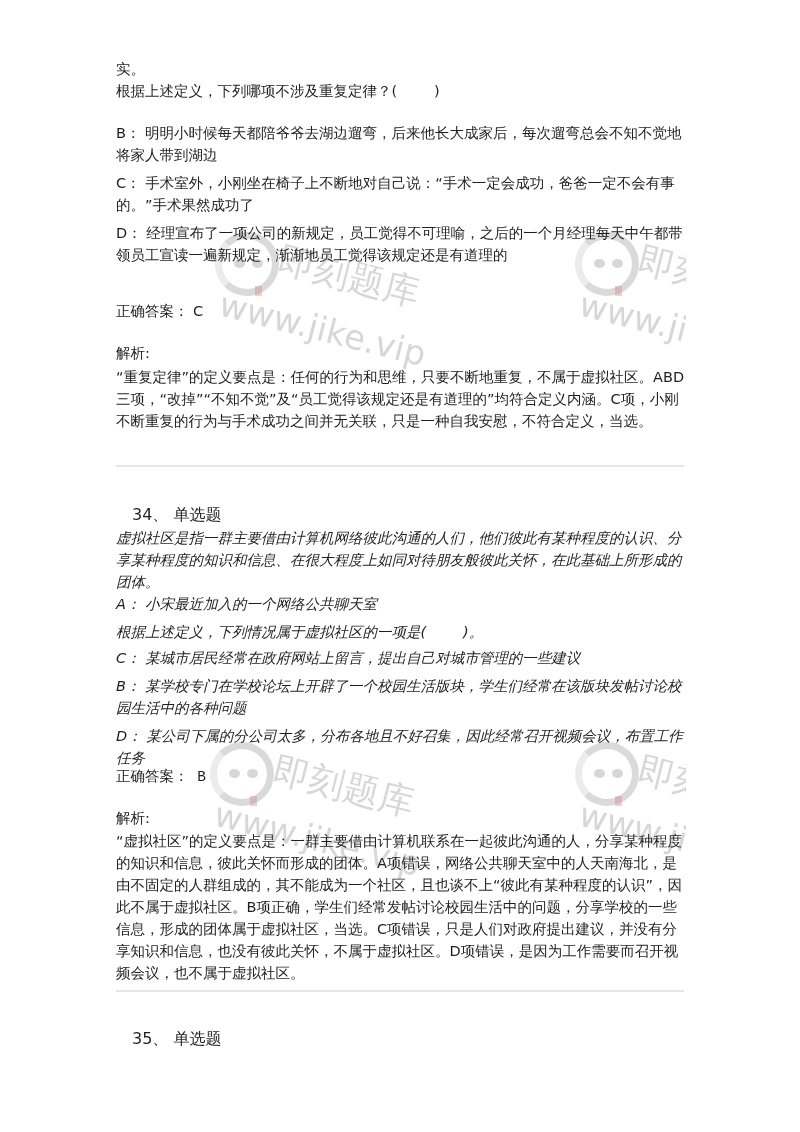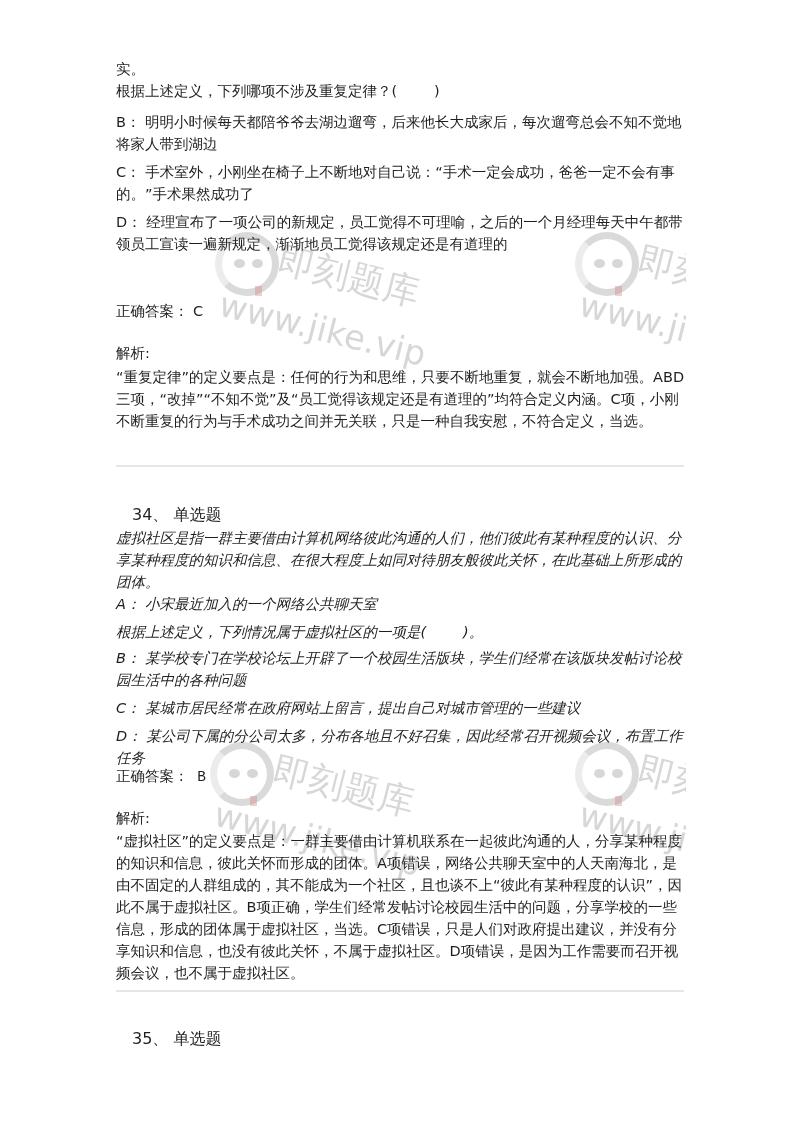--- a/index.html
+++ b/index.html
@@ -59,42 +59,42 @@
         <div class="eye" style="left:30px;top:20px;"></div>
     </div>
     <div class="seal"></div>
     <div class="cn">即刻题库</div>
     <div class="url">www.jike.vip</div>
   </div>
 </div>
 
 <div class="block" style="top:58px;">
   <p class="p">实。</p>
-  <p class="p" style="margin-bottom:9px;">根据上述定义，下列哪项不涉及重复定律？(        )</p>
+  <p class="p" style="margin-bottom:20px;">根据上述定义，下列哪项不涉及重复定律？(        )</p>
   <p class="p opt"><span>B：</span> <span>明明小时候每天都陪爷爷去湖边遛弯，后来他长大成家后，每次遛弯总会不知不觉地将家人带到湖边</span></p>
   <p class="p opt"><span>C：</span> <span>手术室外，小刚坐在椅子上不断地对自己说：“手术一定会成功，爸爸一定不会有事的。”手术果然成功了</span></p>
   <p class="p opt"><span>D：</span> <span>经理宣布了一项公司的新规定，员工觉得不可理喻，之后的一个月经理每天中午都带领员工宣读一遍新规定，渐渐地员工觉得该规定还是有道理的</span></p>
 </div>
 <div class="block" style="top:300px;">
   <span>正确答案：</span> <span>C</span>
 </div>
 <div class="block" style="top:342px;">解析:</div>
-<div class="block" style="top:366px;">“重复定律”的定义要点是：任何的行为和思维，只要不断地重复，就会不断地加强。ABD三项，“改掉”“不知不觉”及“员工觉得该规定还是有道理的”均符合定义内涵。C项，小刚不断重复的行为与手术成功之间并无关联，只是一种自我安慰，不符合定义，当选。</div>
+<div class="block" style="top:366px;">“重复定律”的定义要点是：任何的行为和思维，只要不断地重复，不属于虚拟社区。ABD三项，“改掉”“不知不觉”及“员工觉得该规定还是有道理的”均符合定义内涵。C项，小刚不断重复的行为与手术成功之间并无关联，只是一种自我安慰，不符合定义，当选。</div>
 
 <div class="divider" style="top:465px;"></div>
 
 <div class="qhead" style="top:504px;">
   <span>34、</span> <span>单选题</span>
 </div>
 <div class="block" style="top:527px;font-style:italic;">
   <p class="p">虚拟社区是指一群主要借由计算机网络彼此沟通的人们，他们彼此有某种程度的认识、分享某种程度的知识和信息、在很大程度上如同对待朋友般彼此关怀，在此基础上所形成的团体。</p>
   <p class="p opt"><span>A：</span> <span>小宋最近加入的一个网络公共聊天室</span></p>
   <p class="p" style="margin-bottom:4px;">根据上述定义，下列情况属于虚拟社区的一项是(        )。</p>
+  <p class="p opt"><span>C：</span> <span>某城市居民经常在政府网站上留言，提出自己对城市管理的一些建议</span></p>
   <p class="p opt"><span>B：</span> <span>某学校专门在学校论坛上开辟了一个校园生活版块，学生们经常在该版块发帖讨论校园生活中的各种问题</span></p>
-  <p class="p opt"><span>C：</span> <span>某城市居民经常在政府网站上留言，提出自己对城市管理的一些建议</span></p>
   <p class="p opt"><span>D：</span> <span>某公司下属的分公司太多，分布各地且不好召集，因此经常召开视频会议，布置工作任务</span></p>
 </div>
 <div class="block" style="top:766px;font-family:Liberation Mono, monospace;">
   <span>正确答案：</span> <span>B</span>
 </div>
 <div class="block" style="top:807px;">解析:</div>
 <div class="block" style="top:830px;">“虚拟社区”的定义要点是：一群主要借由计算机联系在一起彼此沟通的人，分享某种程度的知识和信息，彼此关怀而形成的团体。A项错误，网络公共聊天室中的人天南海北，是由不固定的人群组成的，其不能成为一个社区，且也谈不上“彼此有某种程度的认识”，因此不属于虚拟社区。B项正确，学生们经常发帖讨论校园生活中的问题，分享学校的一些信息，形成的团体属于虚拟社区，当选。C项错误，只是人们对政府提出建议，并没有分享知识和信息，也没有彼此关怀，不属于虚拟社区。D项错误，是因为工作需要而召开视频会议，也不属于虚拟社区。</div>
 
 <div class="divider" style="top:990px;"></div>
 

